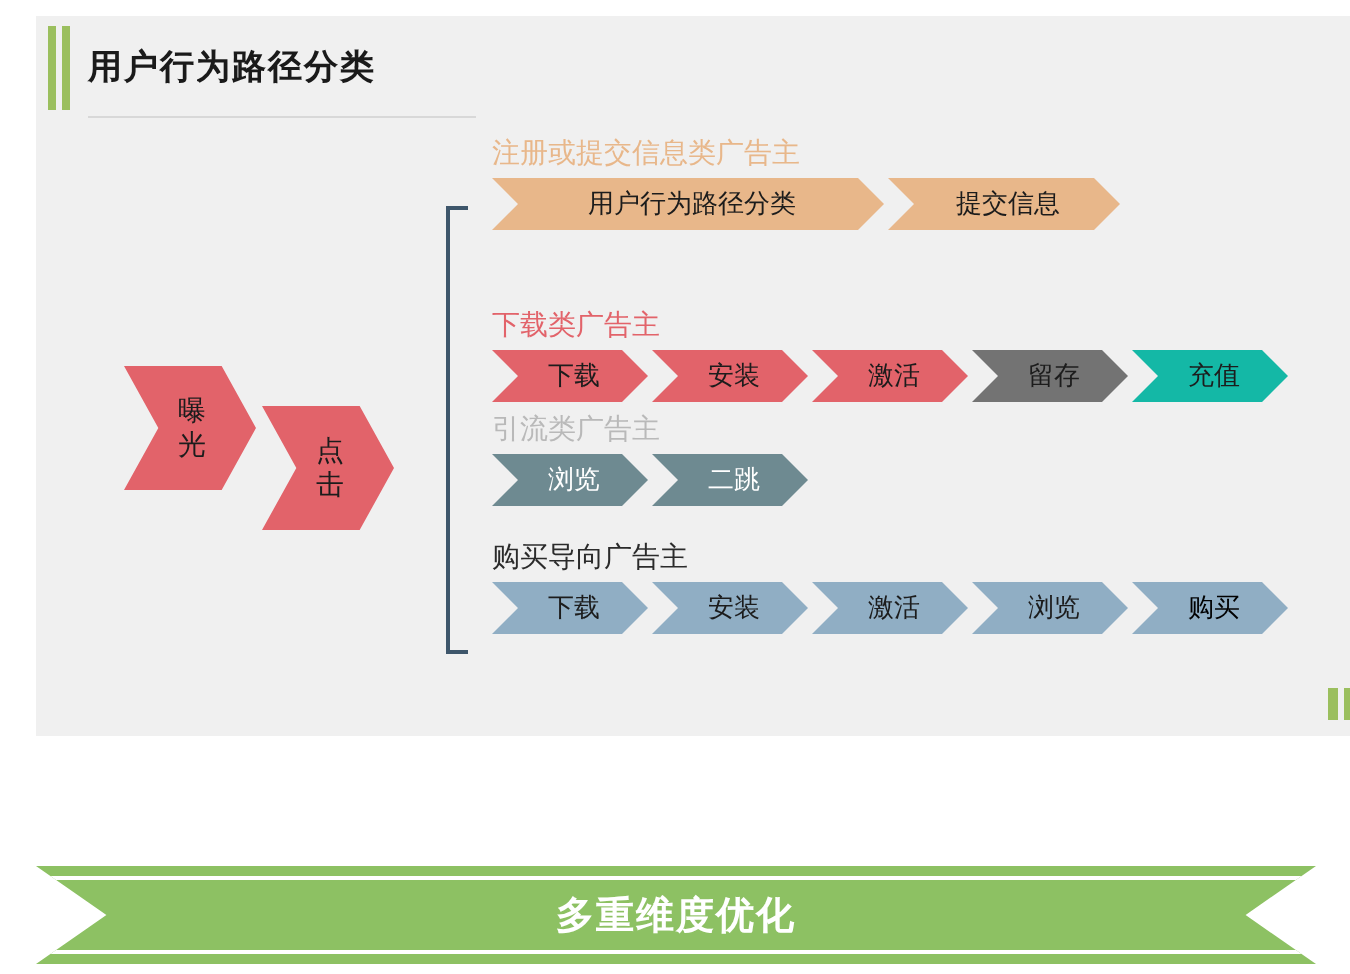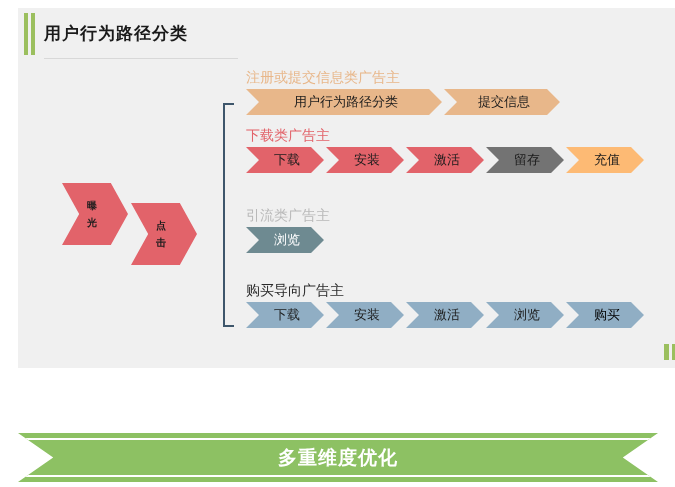--- a/index.html
+++ b/index.html
@@ -82,26 +82,26 @@
     width: 66px;
     height: 62px;
     background: #E2636A;
     display: flex;
     align-items: center;
     justify-content: center;
     -webkit-clip-path: polygon(0 0, 74% 0, 100% 50%, 74% 100%, 0 100%, 26% 50%);
     clip-path: polygon(0 0, 74% 0, 100% 50%, 74% 100%, 0 100%, 26% 50%);
   }
   .entry-chev .txt {
-    font-size: 10px;
-    font-weight: bold;
+    font-size: 14px;
+    font-weight: normal;
     color: #1C1C1C;
     line-height: 17px;
     width: 16px;
-    text-align: left;
+    text-align: right;
     word-break: break-all;
   }
   .entry-gap { width: 3px; }
 
   
   .bracket {
     position: absolute;
     left: 205px;
     top: 95px;
     width: 11px;
@@ -140,23 +140,23 @@
   }
   .chev .clabel {
     font-size: 13px;
     line-height: 14px;
     white-space: nowrap;
     padding-left: 4px;
   }
   .chev-sep { width: 2px; height: 26px; }
 
   .row1 { top: 62px; }
-  .row2 { top: 120px; }
+  .row2 { top: 148px; }
   .row3 { top: 200px; }
-  .row4 { top: 264px; margin-top: 11px; }
+  .row4 { top: 264px; }
 
   
   .ribbon {
     position: absolute;
     left: 18px;
     top: 433px;
     width: 640px;
     height: 49px;
     background: #8DC163;
     -webkit-clip-path: polygon(0 0, 100% 0, 94.5% 50%, 100% 100%, 0 100%, 5.5% 50%);
@@ -235,33 +235,36 @@
       </div>
       <div class="chev-sep"></div>
       <div class="chev" style="width: 78px; background: rgb(226, 99, 106);">
         <span class="clabel" style="color: rgb(28, 28, 28);">激活</span>
       </div>
       <div class="chev-sep"></div>
       <div class="chev" style="width: 78px; background: #737373;">
         <span class="clabel" style="color: rgb(28, 28, 28);">留存</span>
       </div>
       <div class="chev-sep"></div>
-      <div class="chev" style="width: 78px; background: #fdba74;">
+      <div class="chev" style="width: 78px; background: #14b8a6;">
         <span class="clabel" style="color: rgb(28, 28, 28);">充值</span>
       </div>
     </div>
   </div>
 
   <div class="row row3">
     <div class="row-label" style="color: rgb(185, 185, 185);">引流类广告主</div>
     <div class="chev-strip">
       <div class="chev" style="width: 78px; background: rgb(110, 138, 145);">
         <span class="clabel" style="color: rgb(255, 255, 255);">浏览</span>
       </div>
       <div class="chev-sep"></div>
+      <div class="chev" style="width: 78px; background: rgb(110, 138, 145);">
+        <span class="clabel" style="color: rgb(255, 255, 255);">二跳</span>
+      </div>
     </div>
   </div>
 
   <div class="row row4">
     <div class="row-label" style="color: rgb(43, 43, 43);">购买导向广告主</div>
     <div class="chev-strip">
       <div class="chev" style="width: 78px; background: rgb(144, 174, 196);">
         <span class="clabel" style="color: rgb(28, 28, 28);">下载</span>
       </div>
       <div class="chev-sep"></div>

